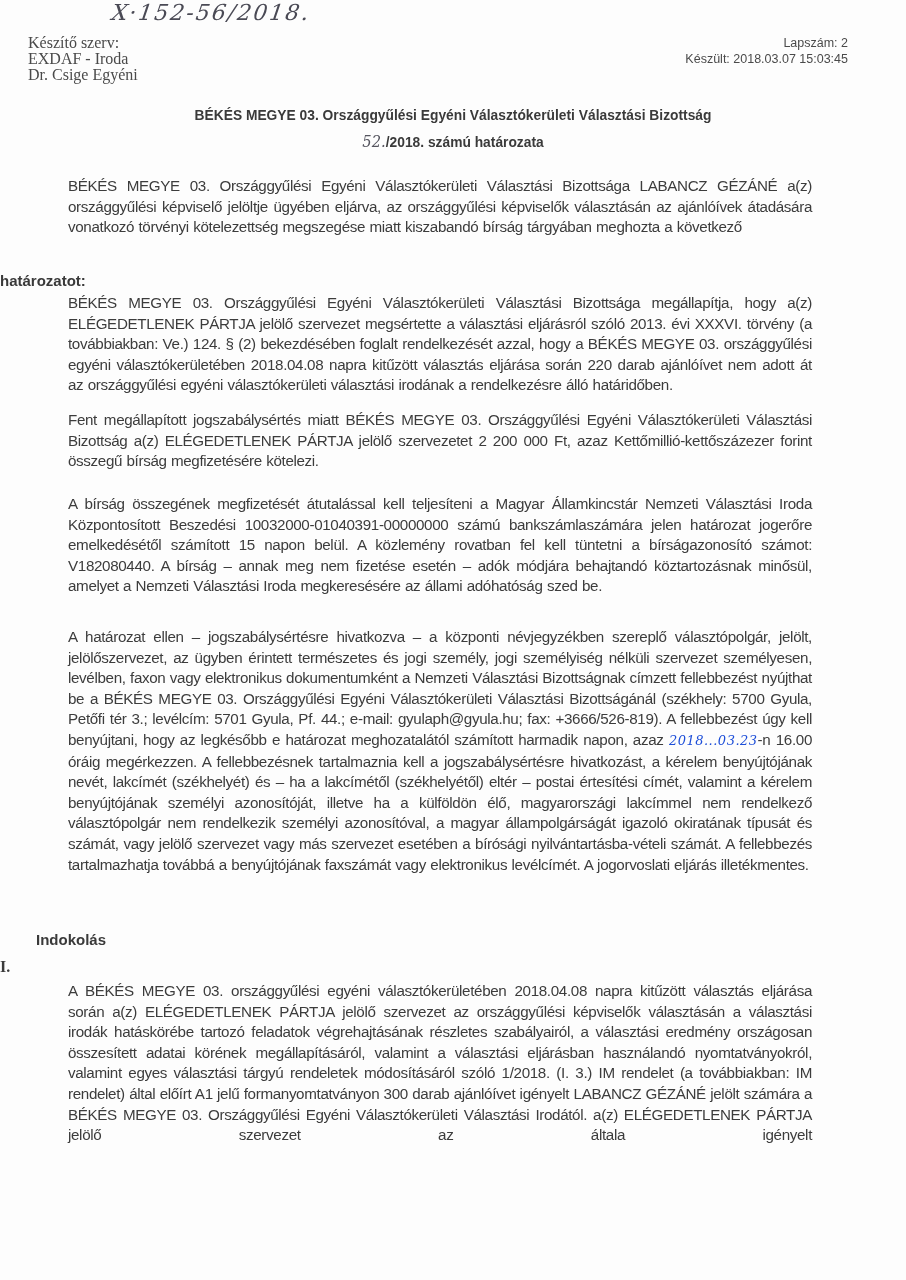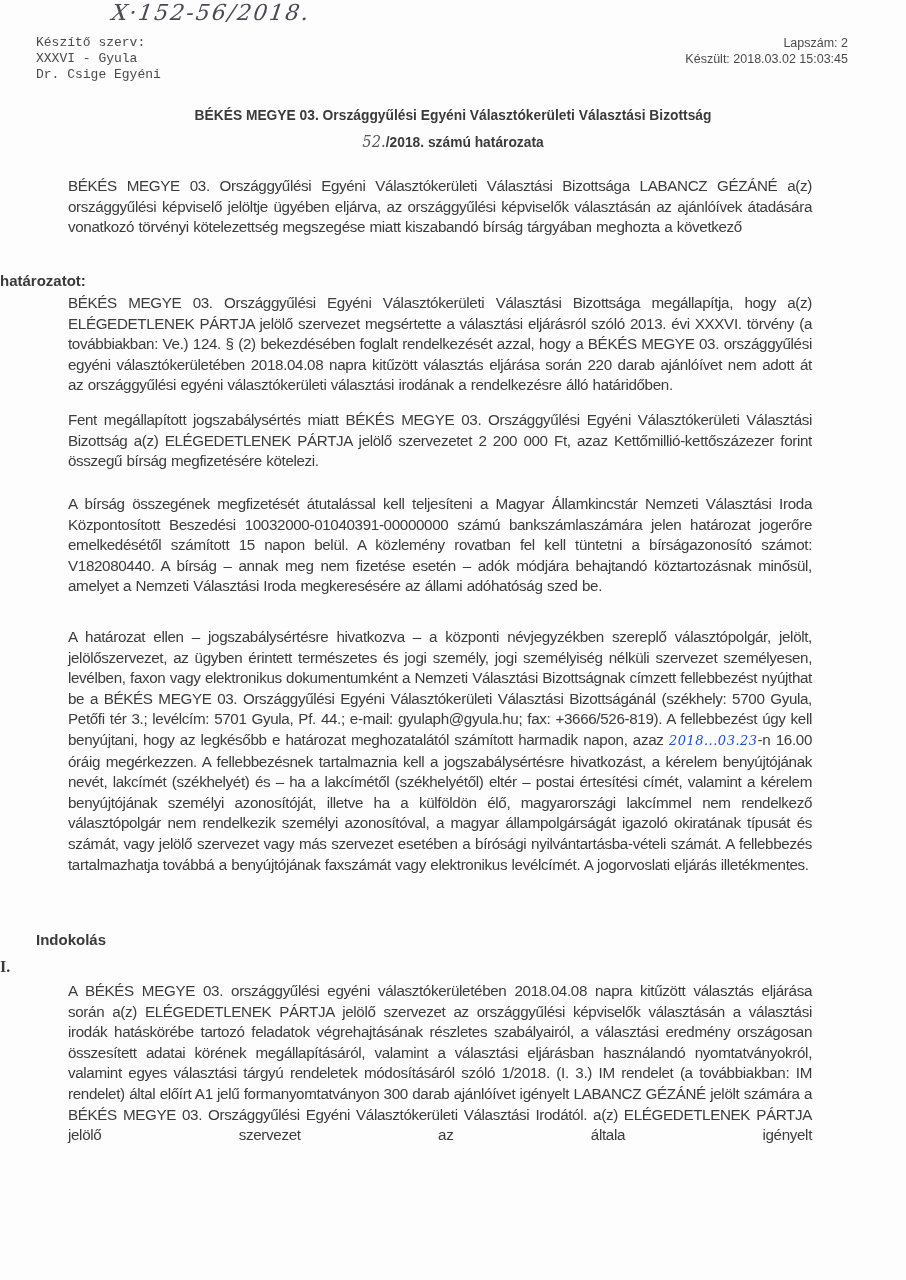--- a/index.html
+++ b/index.html
@@ -15,24 +15,23 @@
     left: 112px; top: 0px;
     font-family: "DejaVu Serif", serif;
     font-style: italic;
     font-size: 22px;
     color: #4a4a55;
     letter-spacing: 2px;
     transform: skewX(-8deg);
   }
   .hdr-left {
     left: 28px; top: 35px;
-    font-size: 13px; line-height: 16px;
-    font-family: Liberation Mono, monospace;
+    font-size: 16px; line-height: 16px;
+    font-family: Liberation Serif, serif;
     color: #4a4a4a;
-    margin-left: 8px;
   }
   .hdr-right {
     right: 58px; top: 35px;
     font-size: 12.5px; line-height: 16px;
     text-align: right;
     font-family: "Liberation Sans", sans-serif;
     color: #4a4a4a;
   }
   .title {
     left: 0; width: 906px; text-align: center;
@@ -76,27 +75,27 @@
   }
   .last-line { text-align-last: justify; }
 </style>
 </head>
 <body>
 
 <div class="abs handwritten">X·152-56/2018.</div>
 
 <div class="abs hdr-left">
   <div>Készítő szerv:</div>
-  <div>XXXVI - Gyula</div>
+  <div>EXDAF - Iroda</div>
   <div>Dr. Csige Egyéni</div>
 </div>
 
 <div class="abs hdr-right">
   <div>Lapszám: 2</div>
-  <div>Készült: 2018.03.02 15:03:45</div>
+  <div>Készült: 2018.03.07 15:03:45</div>
 </div>
 
 <div class="abs title title1">BÉKÉS MEGYE 03. Országgyűlési Egyéni Választókerületi Választási Bizottság</div>
 <div class="abs title title2">
   <span class="handnum">52.</span><span>/2018. számú határozata</span>
 </div>
 
 <div class="abs body" style="top:176px;">
   <p>BÉKÉS MEGYE 03. Országgyűlési Egyéni Választókerületi Választási Bizottsága LABANCZ GÉZÁNÉ a(z) országgyűlési képviselő jelöltje ügyében eljárva, az országgyűlési képviselők választásán az ajánlóívek átadására vonatkozó törvényi kötelezettség megszegése miatt kiszabandó bírság tárgyában meghozta a következő</p>
 </div>

